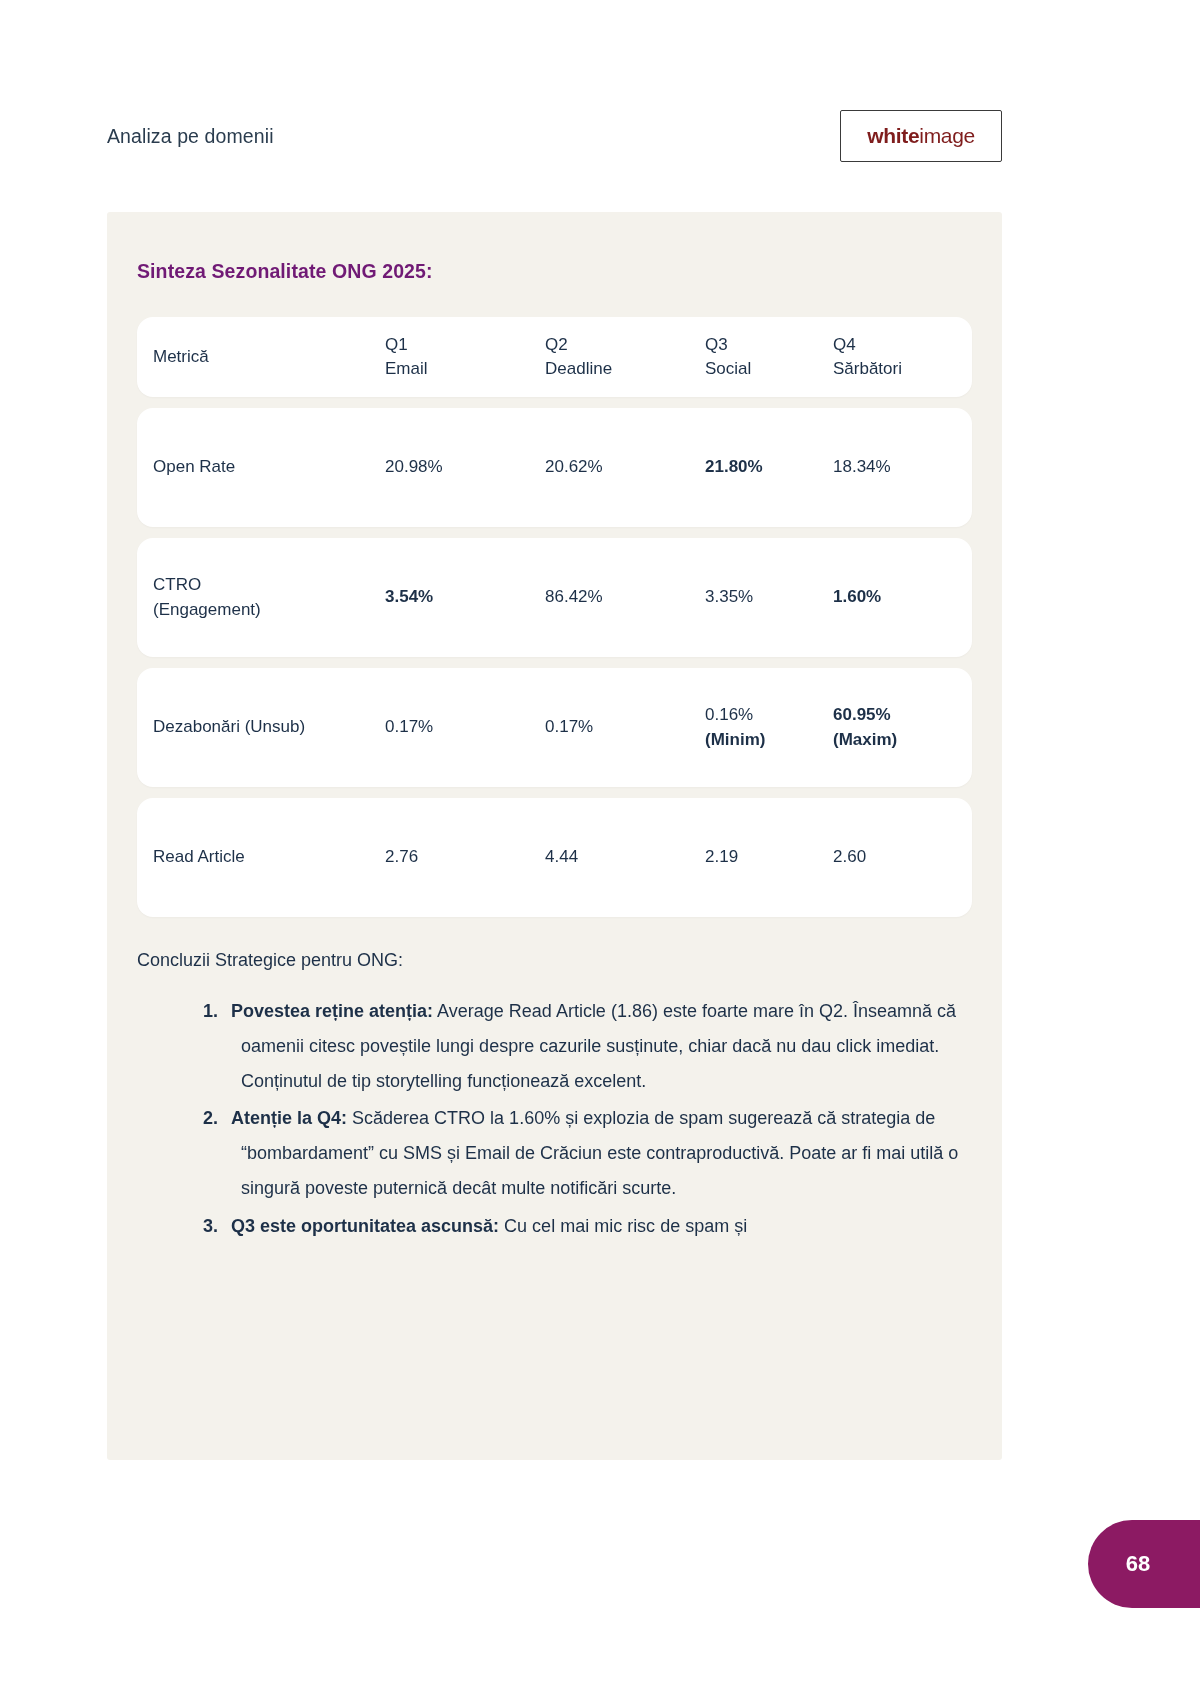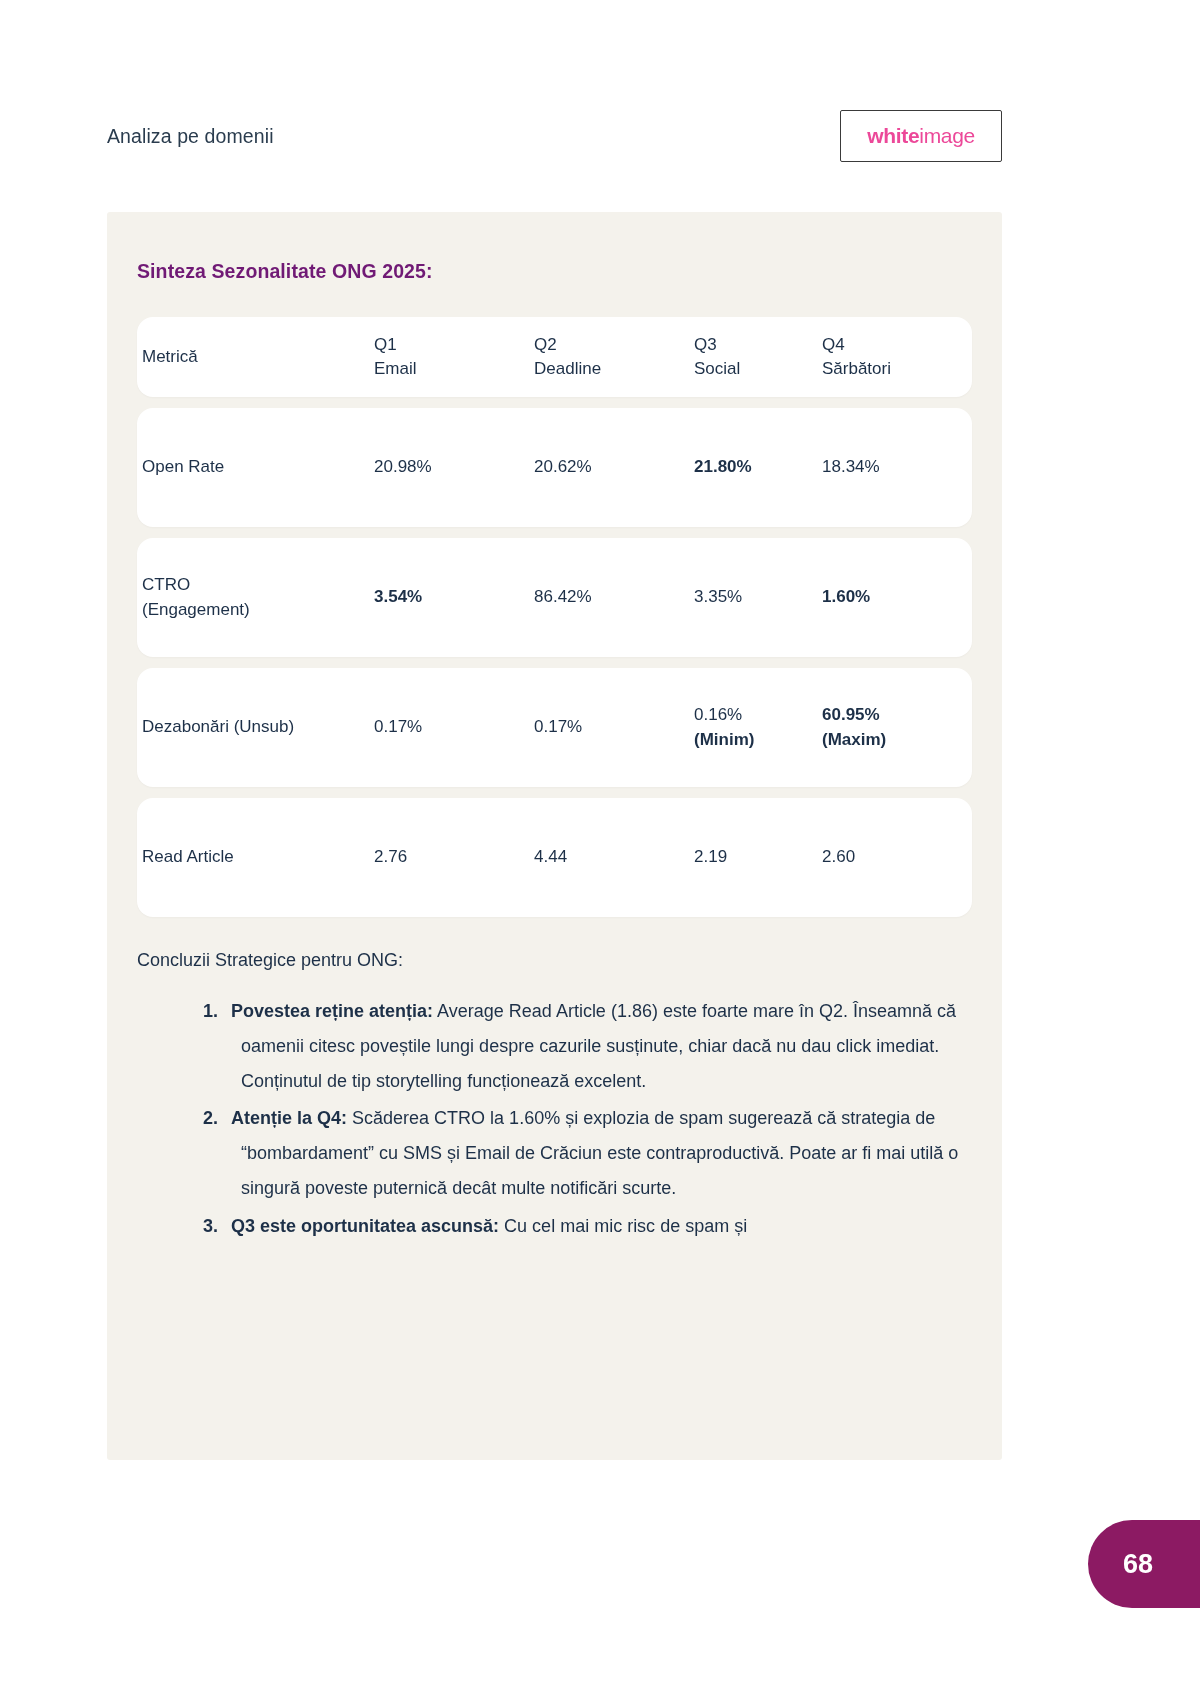--- a/index.html
+++ b/index.html
@@ -46,21 +46,21 @@
   .logo-box {
     border: 1.6px solid #3a3a3a;
     border-radius: 2px;
     padding: 14px 26px 15px 26px;
     background: #ffffff;
     line-height: 1;
   }
 
   .logo-text {
     font-size: 21px;
-    color: #ec4899;
+    color: #7f1d1d;
     letter-spacing: -0.3px;
     white-space: nowrap;
     text-align: center;
   }
   .logo-text .lg-bold { font-weight: 700; }
   .logo-text .lg-light { font-weight: 400; }
 
   
   .panel {
     position: absolute;
@@ -87,21 +87,21 @@
     display: flex;
     flex-direction: column;
     gap: 11px;
   }
 
   .trow {
     background: #ffffff;
     border-radius: 16px;
     display: flex;
     align-items: center;
-    padding: 0 5px;
+    padding: 0 16px;
     box-shadow: 0 1px 2px rgba(0,0,0,0.03);
   }
 
   .trow.head { height: 80px; }
   .trow.body { height: 119px; }
 
   .cell {
     font-size: 17px;
     line-height: 1.42;
     color: #1d3048;
@@ -161,21 +161,21 @@
     bottom: 88px;
     width: 112px;
     height: 88px;
     background: #8c1a63;
     border-top-left-radius: 56px;
     border-bottom-left-radius: 56px;
     display: flex;
     align-items: center;
     justify-content: center;
     color: #ffffff;
-    font-size: 27px;
+    font-size: 22px;
     font-weight: 700;
     padding-right: 12px;
   }
 </style>
 </head>
 <body>
 
 <div class="page">
 
   <div class="header">

